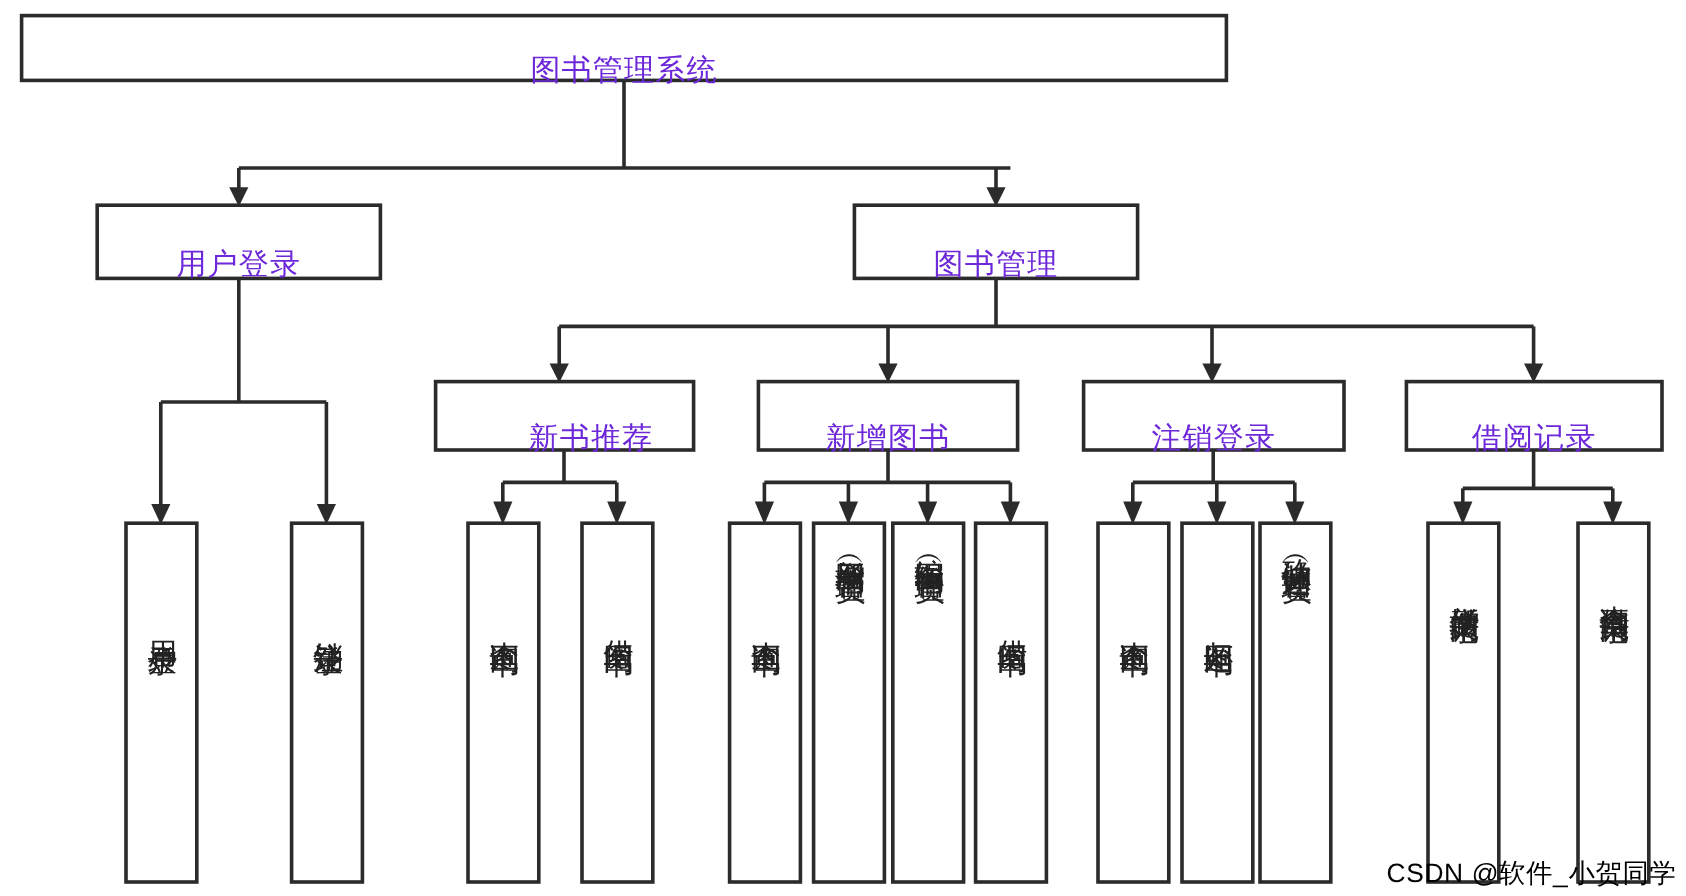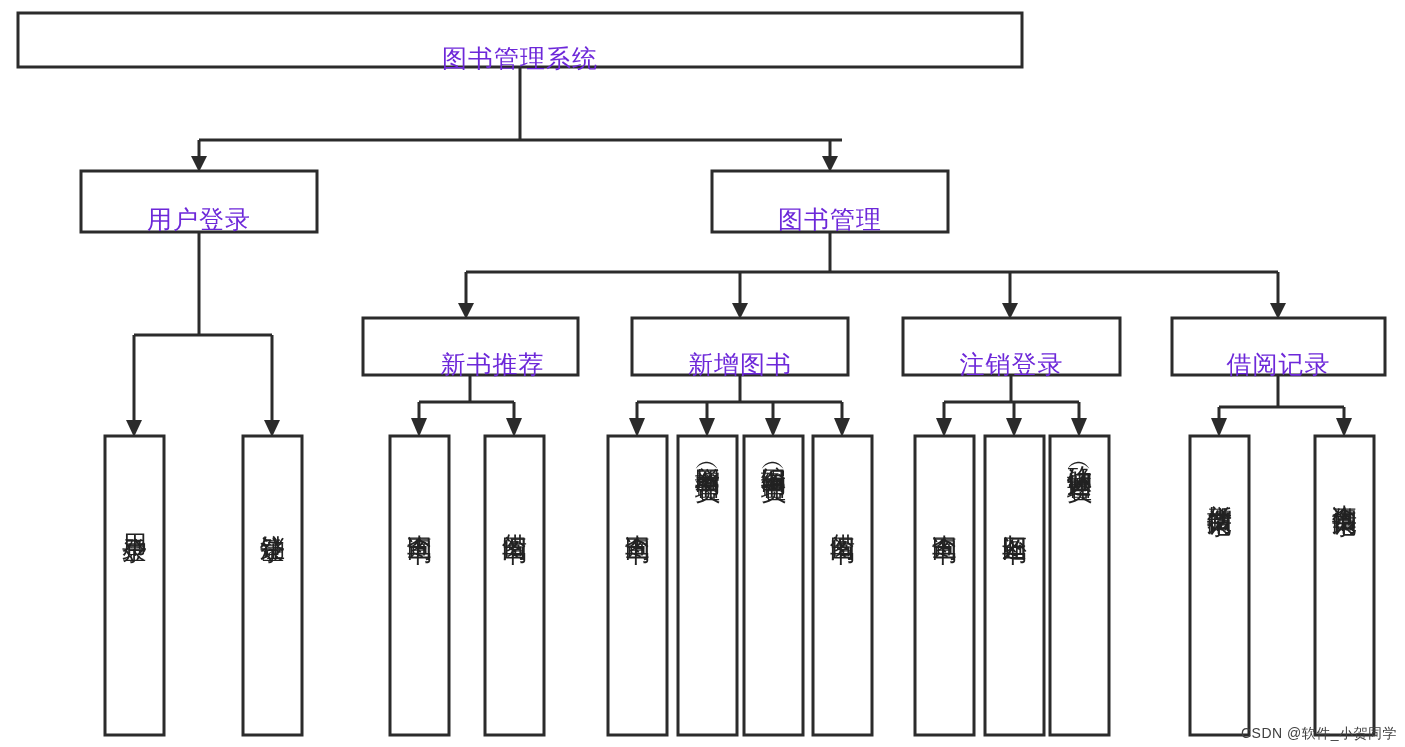--- a/index.html
+++ b/index.html
@@ -31,22 +31,22 @@
   }
   .arrow-head {
     fill: #2b2b2b;
     stroke: none;
   }
   .watermark {
     position: absolute;
     right: 8px;
     bottom: 4px;
     font-family: "Liberation Sans", "DejaVu Sans", sans-serif;
-    font-size: 14px;
-    color: #404040;
+    font-size: 22px;
+    color: #000000;
     white-space: nowrap;
     letter-spacing: 0.5px;
   }
   .vtext-wrap {
     position: absolute;
     display: flex;
     flex-direction: column;
     align-items: center;
     justify-content: flex-start;
     box-sizing: border-box;

